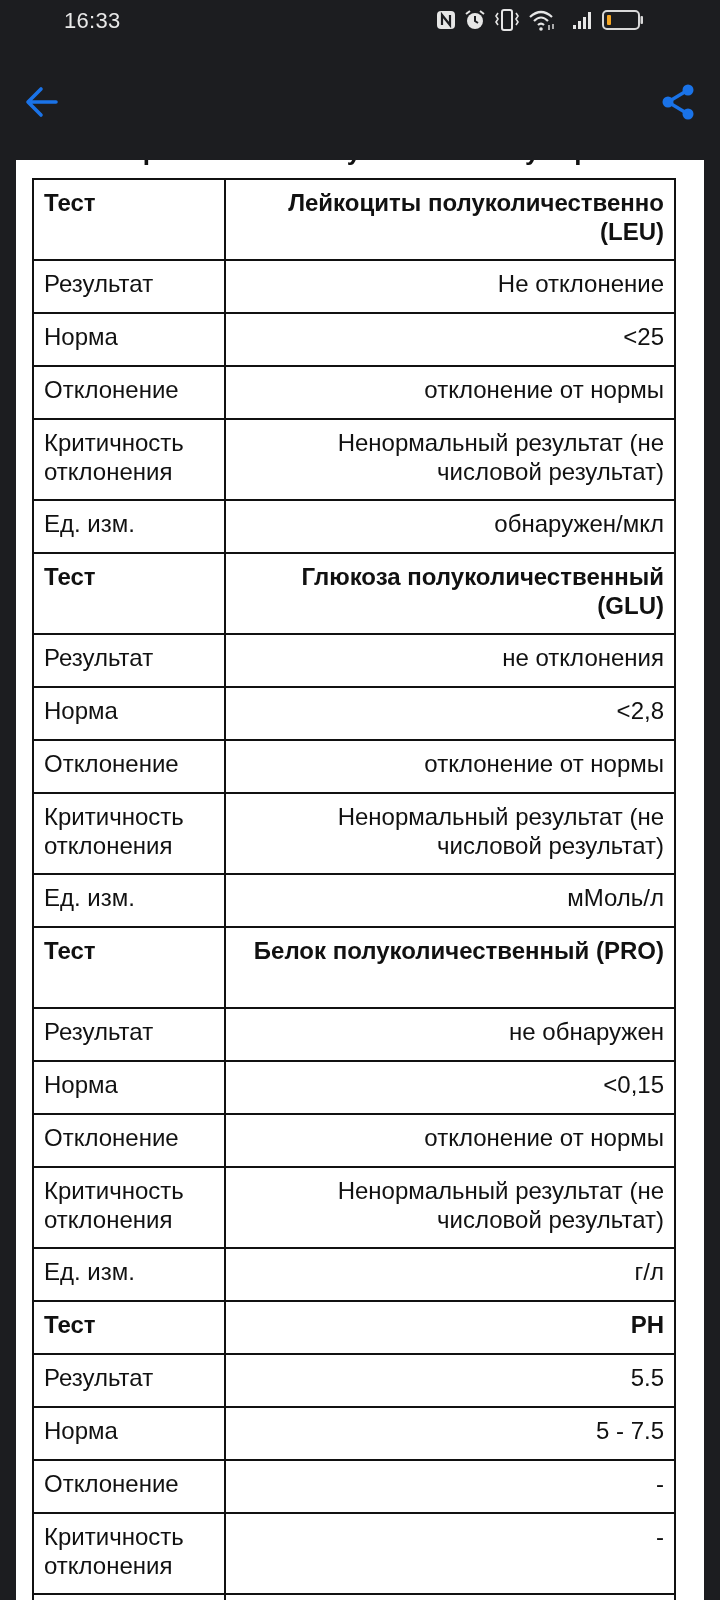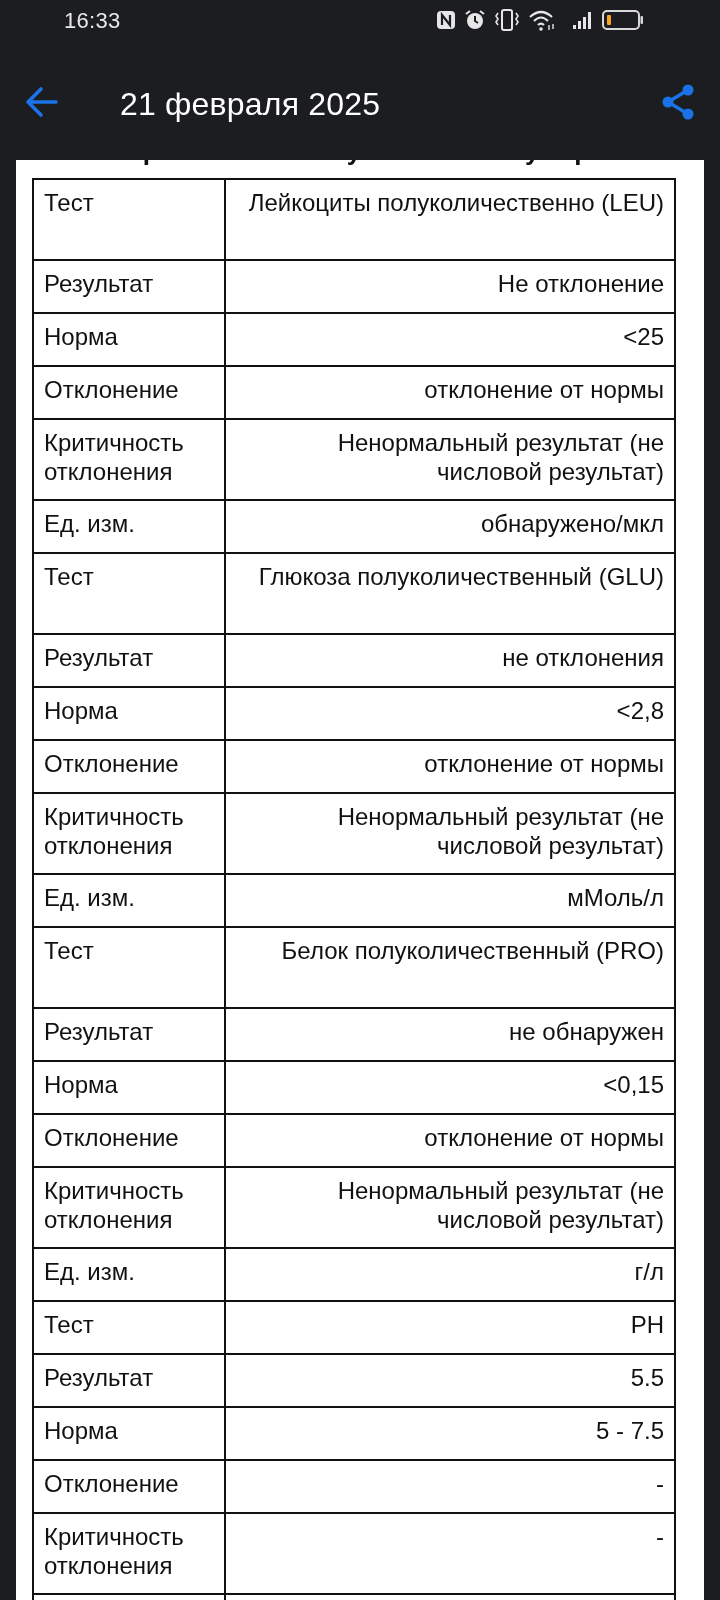--- a/index.html
+++ b/index.html
@@ -37,21 +37,21 @@
     border-collapse: collapse; color: #111; font-size: 24px;
   }
   table.results td {
     border: 2.5px solid #111;
     padding: 8px 10px 8px 10px;
     line-height: 29px;
     vertical-align: top;
   }
   table.results td.lbl { width: 192px; text-align: left; }
   table.results td.val { text-align: right; }
-  table.results tr.test-row td { font-weight: normal; }
+  table.results tr.test-row td { font-weight: bold; }
   table.results tr.single td { height: 53px; }
   table.results tr.double td { height: 81px; }
 </style>
 </head>
 <body>
 
 <div class="status-bar">
   <div class="status-left">
     <span class="status-time">16:33</span>
     <span class="sicon">
@@ -142,21 +142,20 @@
 </div>
 
 <div class="app-bar">
   <div class="back-btn">
     <span>
       <svg width="36" height="36" viewBox="0 0 36 36">
           <path d="M32 18 L5 18 M17 5 L4 18 L17 31" fill="none" stroke="#1a73e8" stroke-width="3.6" stroke-linecap="round" stroke-linejoin="round"></path>
         </svg>
     </span>
   </div>
-  <div class="app-title">21 февраля 2025</div>
   <div class="share-btn">
     <span>
       <svg width="34" height="36" viewBox="0 0 34 36">
           <circle cx="27" cy="6" r="5.5" fill="#1a73e8"></circle>
           <circle cx="7" cy="18" r="5.5" fill="#1a73e8"></circle>
           <circle cx="27" cy="30" r="5.5" fill="#1a73e8"></circle>
           <path d="M27 6 L7 18 L27 30" fill="none" stroke="#1a73e8" stroke-width="3.4"></path>
         </svg>
     </span>
   </div>
@@ -181,21 +180,21 @@
         <tr class="single">
           <td class="lbl">Отклонение</td>
           <td class="val">отклонение от нормы</td>
         </tr>
         <tr class="double">
           <td class="lbl">Критичность отклонения</td>
           <td class="val">Ненормальный результат (не числовой результат)</td>
         </tr>
         <tr class="single">
           <td class="lbl">Ед. изм.</td>
-          <td class="val">обнаружено/мкл</td>
+          <td class="val">обнаружен/мкл</td>
         </tr>
         <tr class="test-row double">
           <td class="lbl">Тест</td>
           <td class="val">Глюкоза полуколичественный (GLU)</td>
         </tr>
         <tr class="single">
           <td class="lbl">Результат</td>
           <td class="val">не отклонения</td>
         </tr>
         <tr class="single">

